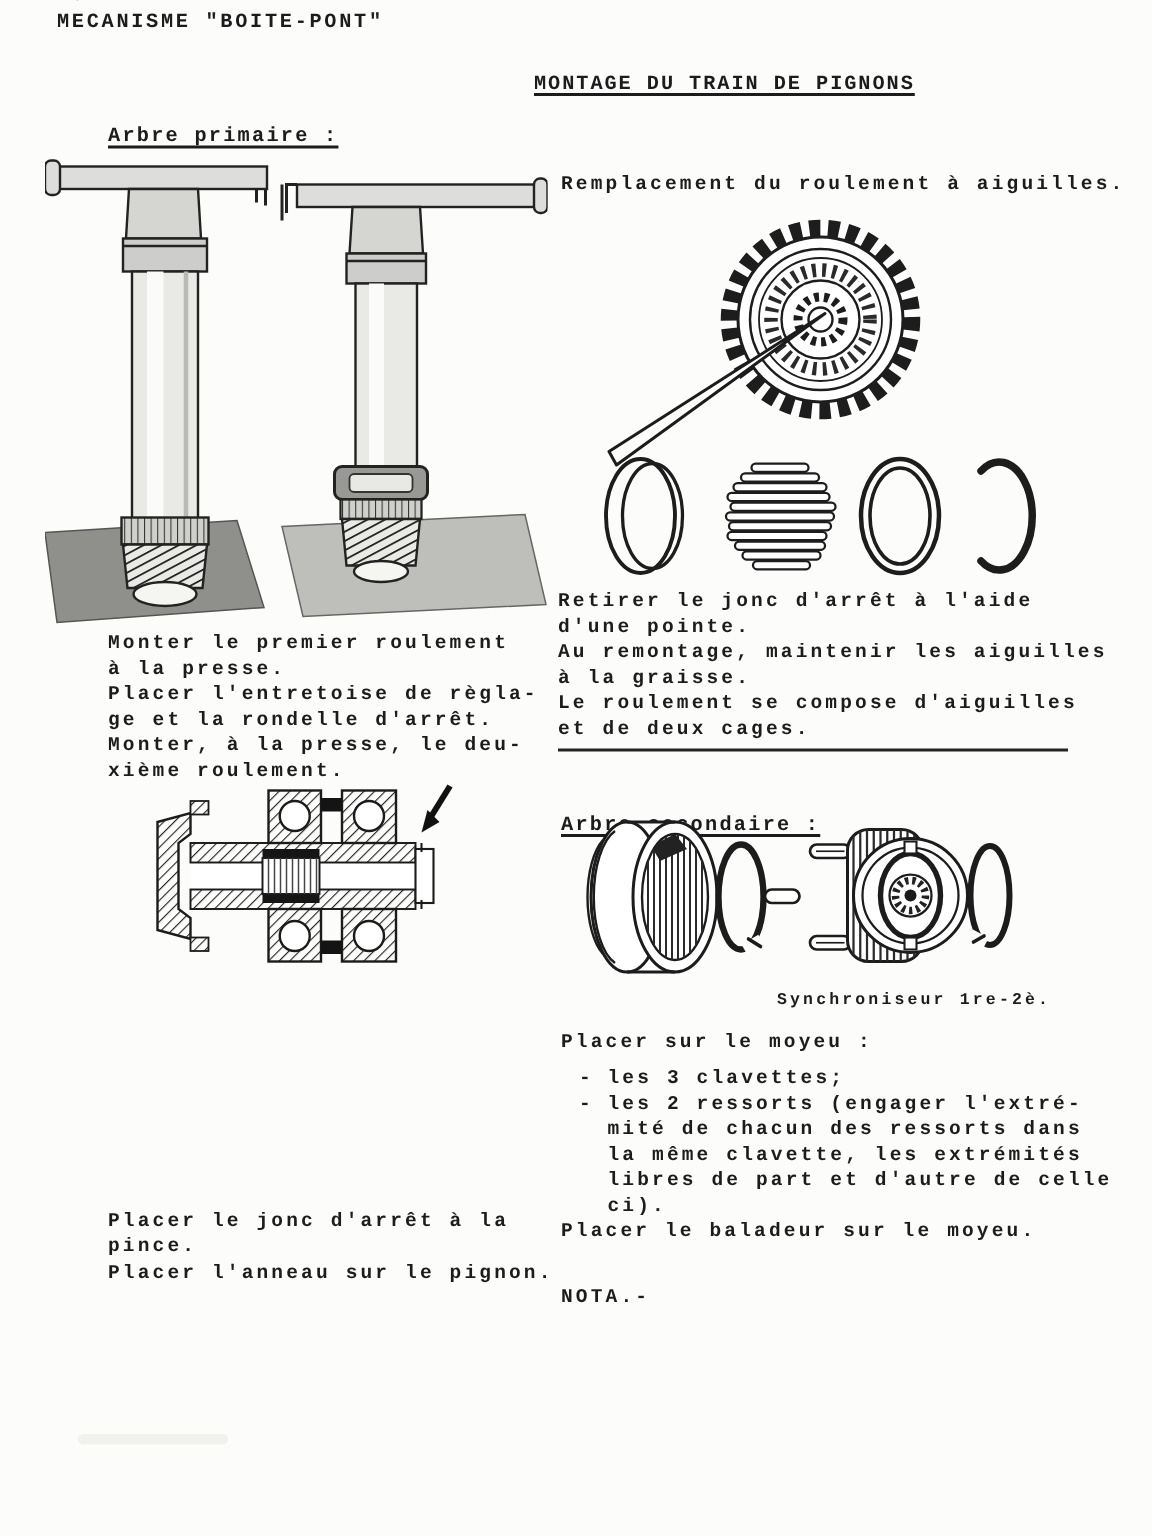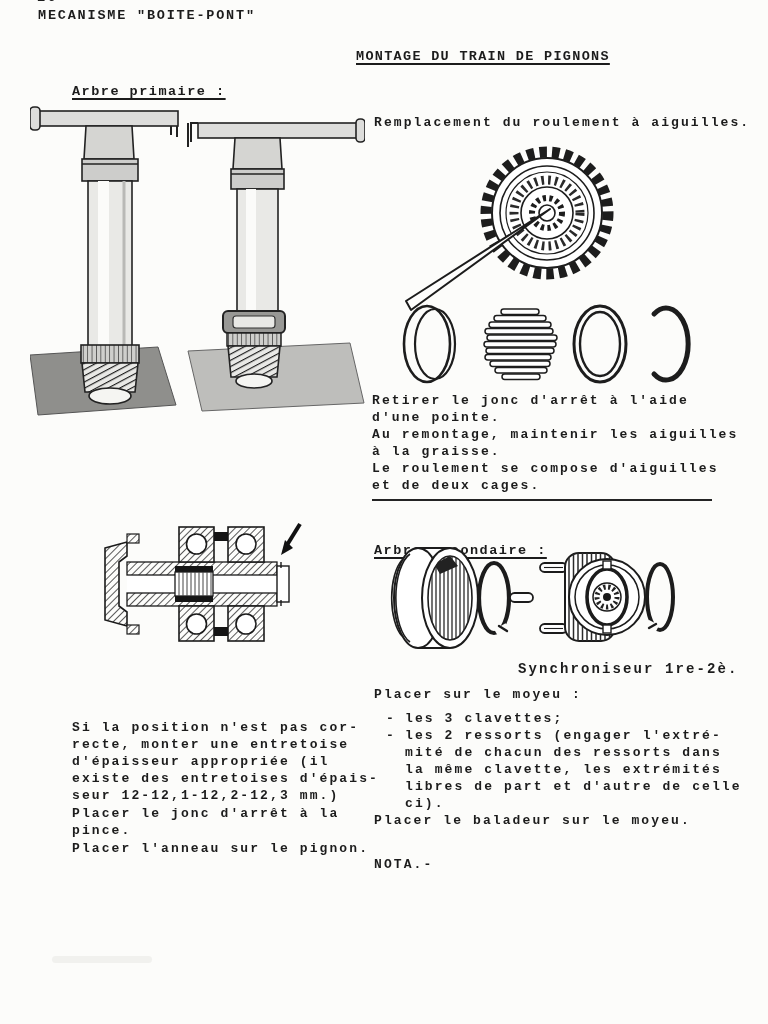--- a/index.html
+++ b/index.html
@@ -11,21 +11,21 @@
   .txt{position:absolute;font-size:13px;letter-spacing:2.1px;line-height:17px;white-space:pre-line;}
   .hdr{position:absolute;font-size:13.5px;letter-spacing:1.8px;}
   .underline{text-decoration:underline;text-decoration-thickness:1.6px;text-underline-offset:3px;}
   .pagenum-clip{position:absolute;left:37px;top:0;height:5px;overflow:hidden;}
   .pagenum-clip span{display:block;margin-top:-11px;font-size:14px;letter-spacing:2px;}
   .rule{position:absolute;background:#242424;}
   .bullet{display:flex;}
   .bullet .dash{width:19px;flex:0 0 19px;}
   .nota{display:flex;}
   .nota .nota-label{flex:0 0 60px;margin-right:8px;}
-  .caption{position:absolute;font-size:14px;letter-spacing:2.1px;}
+  .caption{position:absolute;font-size:11px;letter-spacing:2.1px;}
   svg{position:absolute;}
   .smudge{position:absolute;left:52px;top:956px;width:100px;height:7px;background:#f1f1ee;border-radius:4px;}
 </style>
 </head>
 <body>
 
 <div class="paper">
 
   <div class="pagenum-clip">
     <span>20</span>
@@ -72,20 +72,26 @@
     <line x1="201" y1="69" x2="254" y2="69" stroke="#222" stroke-width="1.6"></line>
     <rect x="207" y="84" width="41" height="122" fill="#e9e9e6" stroke="#222" stroke-width="1.6"></rect>
     <rect x="216" y="84" width="10" height="122" fill="#fbfbf9"></rect>
     <rect x="193" y="206" width="62" height="22" rx="5" fill="#989895" stroke="#222" stroke-width="2"></rect>
     <rect x="203" y="211" width="42" height="12" rx="3" fill="#e8e8e5" stroke="#333" stroke-width="1.2"></rect>
     <rect x="197" y="228" width="54" height="13" fill="url(#knurl)" stroke="#222" stroke-width="1.5"></rect>
     <polygon points="198,241 250,241 247,272 201,272" fill="url(#ghatch)" stroke="#222" stroke-width="1.6"></polygon>
     <ellipse cx="224" cy="276" rx="18" ry="7" fill="#f5f5f2" stroke="#222" stroke-width="1.6"></ellipse>
   </svg>
 
+  <div class="txt" style="left:72px;top:420px;">Monter le premier roulement
+à la presse.
+Placer l'entretoise de règla-
+ge et la rondelle d'arrêt.
+Monter, à la presse, le deu-
+xième roulement.</div>
 
   <svg style="left:85px;top:522px;" width="218" height="136" viewBox="0 0 218 136">
     <defs>
       <pattern id="xhatch" width="5" height="5" patternUnits="userSpaceOnUse" patternTransform="rotate(45)">
         <rect width="5" height="5" fill="#fdfdfb"></rect>
         <line x1="0" y1="0" x2="0" y2="5" stroke="#222" stroke-width="1.5"></line>
       </pattern>
     </defs>
     <path d="M20,26 L42,20 L42,34 L34,40 L34,84 L42,90 L42,104 L20,98 Z" fill="url(#xhatch)" stroke="#1b1b1b" stroke-width="1.6"></path>
     <rect x="42" y="12" width="12" height="9" fill="url(#xhatch)" stroke="#1b1b1b" stroke-width="1.2"></rect>
@@ -107,25 +113,20 @@
     <circle cx="161" cy="102" r="10" fill="#fff" stroke="#1b1b1b" stroke-width="1.6"></circle>
     <rect x="129" y="10" width="14" height="9" fill="#141414"></rect>
     <rect x="129" y="105" width="14" height="9" fill="#141414"></rect>
     <rect x="192" y="44" width="12" height="36" fill="#fff" stroke="#1b1b1b" stroke-width="1.4"></rect>
     <line x1="196" y1="40" x2="196" y2="46" stroke="#1b1b1b" stroke-width="1.4"></line>
     <line x1="196" y1="78" x2="196" y2="84" stroke="#1b1b1b" stroke-width="1.4"></line>
     <line x1="215" y1="2" x2="202" y2="23" stroke="#111" stroke-width="4"></line>
     <polygon points="196,33 208,26 200,18" fill="#111"></polygon>
   </svg>
 
-  <div class="txt" style="left:72px;top:719px;">Si la position n'est pas cor-
-recte, monter une entretoise
-d'épaisseur appropriée (il
-existe des entretoises d'épais-
-seur 12-12,1-12,2-12,3 mm.)</div>
   <div class="txt" style="left:72px;top:840px;">Placer l'anneau sur le pignon.</div>
   <div class="txt" style="left:72px;top:805px;">Placer le jonc d'arrêt à la
 pince.</div>
 
   <div class="txt" style="left:374px;top:114px;font-family:Liberation Mono, monospace;">Remplacement du roulement à aiguilles.</div>
 
   <svg style="left:400px;top:137px;" width="335" height="252" viewBox="0 0 335 252">
 
     <circle cx="147" cy="76" r="61" fill="#fff" stroke="#1d1d1d" stroke-width="11" stroke-dasharray="7.5,5.2"></circle>
     <circle cx="147" cy="76" r="55" fill="#fff" stroke="#1d1d1d" stroke-width="2"></circle>

